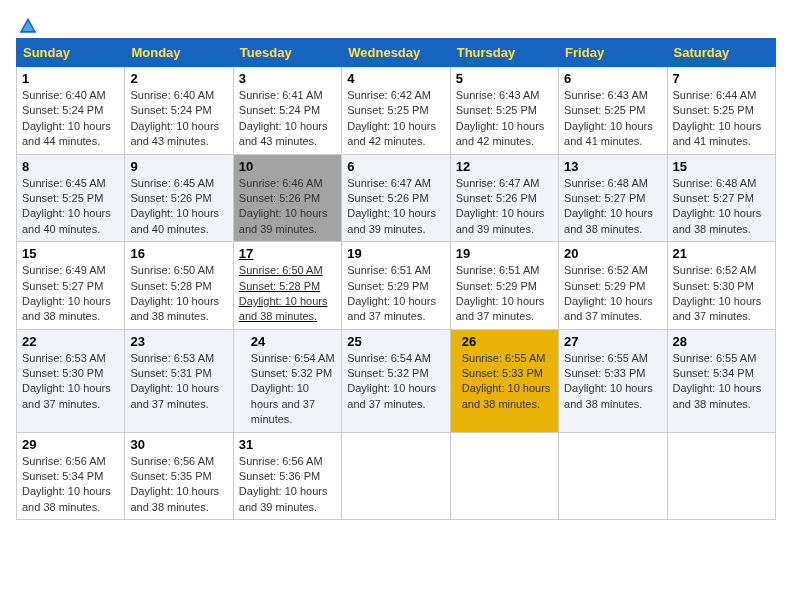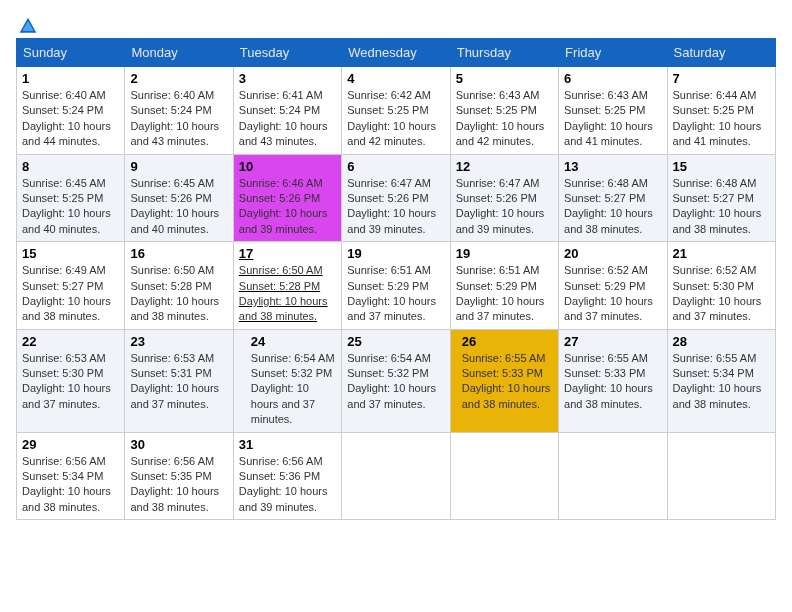--- a/index.html
+++ b/index.html
@@ -47,25 +47,25 @@
       font-size: 18px;
       color: #555;
     }
     .calendar {
       width: 100%;
       border-collapse: collapse;
       font-size: 11px;
     }
     .calendar th {
       background: #1565c0;
-      color: #e5e5e5;
+      color: #fde047;
       text-align: left;
       padding: 6px 6px;
       font-size: 13px;
-      font-weight: normal;
+      font-weight: bold;
       border: 1px solid #1565c0;
     }
     .calendar td {
       border: 1px solid #ccc;
       padding: 4px 5px;
       vertical-align: top;
       width: calc(100% / 7);
       background: #fff;
       min-height: 80px;
     }
@@ -151,21 +151,21 @@
       </tr>
       <tr>
         <td style="background: rgb(240, 244, 248);">
         <span class="day-num">8</span>
         <span class="day-info">Sunrise: 6:45 AM<br>Sunset: 5:25 PM<br>Daylight: 10 hours and 40 minutes.</span>
       </td>
         <td style="background: rgb(240, 244, 248);">
         <span class="day-num">9</span>
         <span class="day-info">Sunrise: 6:45 AM<br>Sunset: 5:26 PM<br>Daylight: 10 hours and 40 minutes.</span>
       </td>
-        <td style="background: #d946ef;">
+        <td style="background: #a3a3a3;">
         <span class="day-num">10</span>
         <span class="day-info">Sunrise: 6:46 AM<br>Sunset: 5:26 PM<br>Daylight: 10 hours and 39 minutes.</span>
       </td>
         <td style="background: rgb(240, 244, 248);">
         <span class="day-num">6</span>
         <span class="day-info">Sunrise: 6:47 AM<br>Sunset: 5:26 PM<br>Daylight: 10 hours and 39 minutes.</span>
       </td>
         <td style="background: rgb(240, 244, 248);">
         <span class="day-num">12</span>
         <span class="day-info">Sunrise: 6:47 AM<br>Sunset: 5:26 PM<br>Daylight: 10 hours and 39 minutes.</span>

